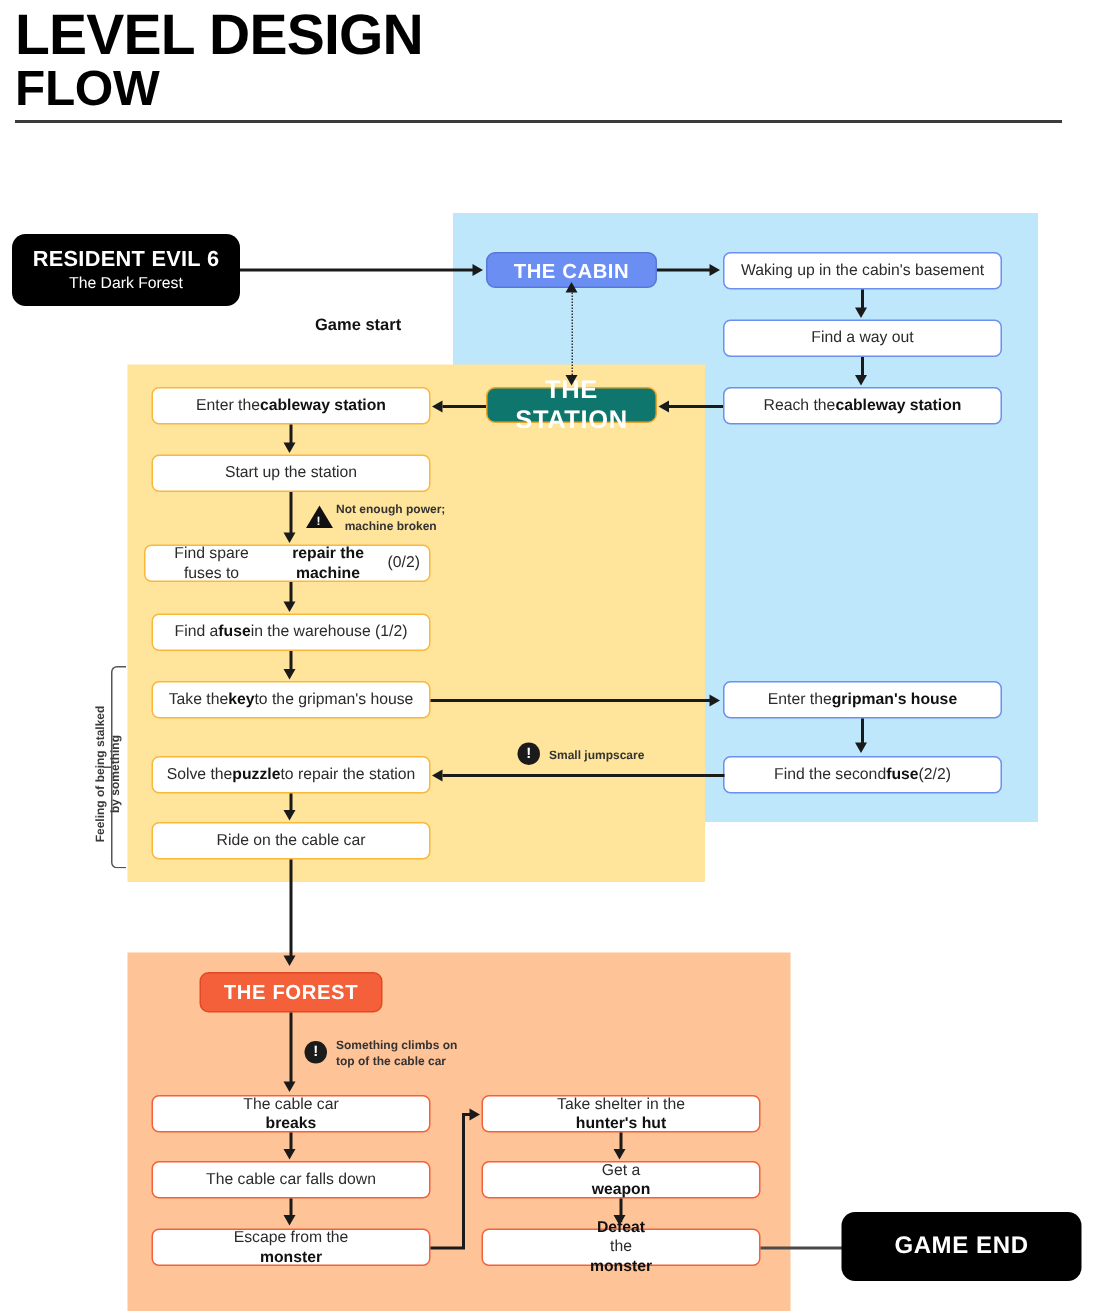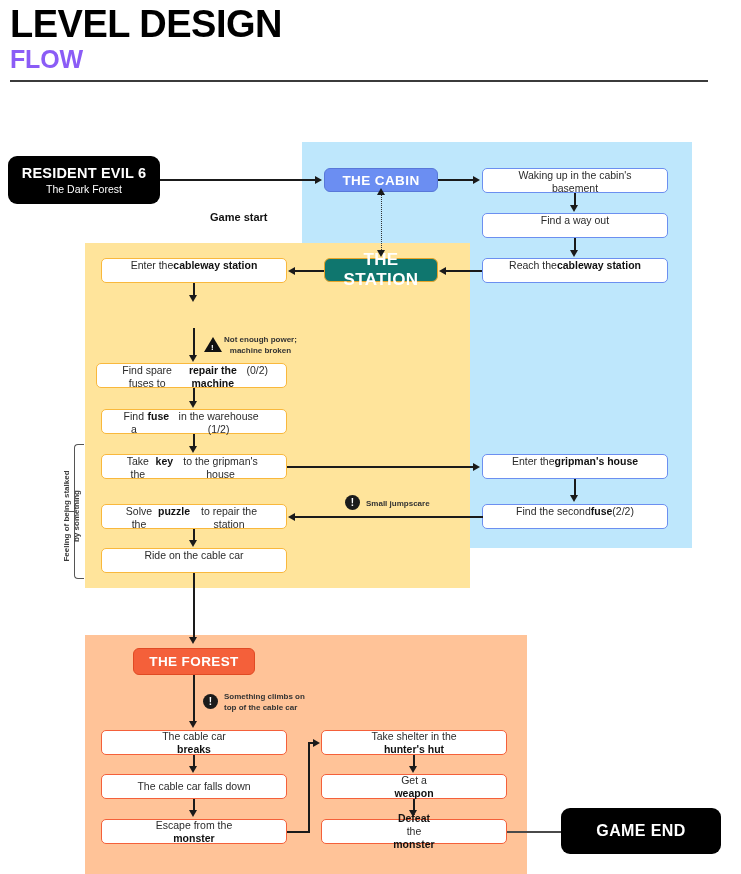--- a/index.html
+++ b/index.html
@@ -14,40 +14,40 @@
   .canvas{position:absolute;left:0;top:0;width:741px;height:874px;}
 
   
   .title-main{
     position:absolute;left:10px;top:4px;
     font-size:38px;font-weight:bold;letter-spacing:-0.5px;
     color:#000;line-height:40px;white-space:nowrap;
   }
   .title-sub{
     position:absolute;left:10px;top:45px;
-    font-size:25px;font-weight:bold;letter-spacing:-0.2px;
-    color:#8b5cf6;line-height:28px;white-space:nowrap;
+    font-size:33px;font-weight:bold;letter-spacing:-0.2px;
+    color:#000000;line-height:28px;white-space:nowrap;
   }
   .title-rule{
     position:absolute;left:10px;top:80px;width:698px;height:2px;
     background:#3b3b3b;
   }
 
   
   .zone{position:absolute;}
   .zone-cabin{left:302px;top:142px;width:390px;height:406px;background:#bee7fc;}
   .zone-station{left:85px;top:243px;width:385px;height:345px;background:#ffe49b;}
   .zone-forest{left:85px;top:635px;width:442px;height:239px;background:#ffc398;}
 
   
   .box{
     position:absolute;box-sizing:border-box;
-    display:flex;justify-content:center;
+    display:flex;align-items:center;justify-content:center;
     text-align:center;border-radius:5px;background:#ffffff;
-    font-size:10.5px;color:#2b2b2b;line-height:13px;padding:0 18px;
+    font-size:10.5px;color:#2b2b2b;line-height:13px;padding:0 6px;
   }
   .box b{font-weight:bold;color:#111;}
   .box-blue{border:1.6px solid #6c8ff0;}
   .box-yellow{border:1.6px solid #f9b83c;}
   .box-orange{border:1.6px solid #f4603a;flex-direction:column;}
 
   .chip{
     position:absolute;box-sizing:border-box;
     display:flex;align-items:center;justify-content:center;
     border-radius:6px;color:#ffffff;font-weight:bold;
@@ -167,20 +167,23 @@
   <div class="ln lnh" style="left:446px;top:270px;width:36px;"></div>
   <div class="arrow ar-left" style="left:439px;top:266.5px;"></div>
 
   <div class="ln lnv" style="left:574px;top:479px;height:18px;"></div>
   <div class="arrow ar-down" style="left:570px;top:495px;"></div>
 
   <div class="box box-yellow" style="left:101px;top:258px;width:186px;height:25px;">
     <span>Enter the </span>
       <b>cableway station</b>
   </div>
+  <div class="box box-yellow" style="left:101px;top:303px;width:186px;height:25px;">
+    <span>Start up the station</span>
+  </div>
   <div class="box box-yellow" style="left:96px;top:363px;width:191px;height:25px;">
     <span>Find spare fuses to </span>
       <b>repair the machine</b>
       <span> (0/2)</span>
   </div>
   <div class="box box-yellow" style="left:101px;top:409px;width:186px;height:25px;">
     <span>Find a </span>
       <b>fuse</b>
       <span> in the warehouse (1/2)</span>
   </div>

